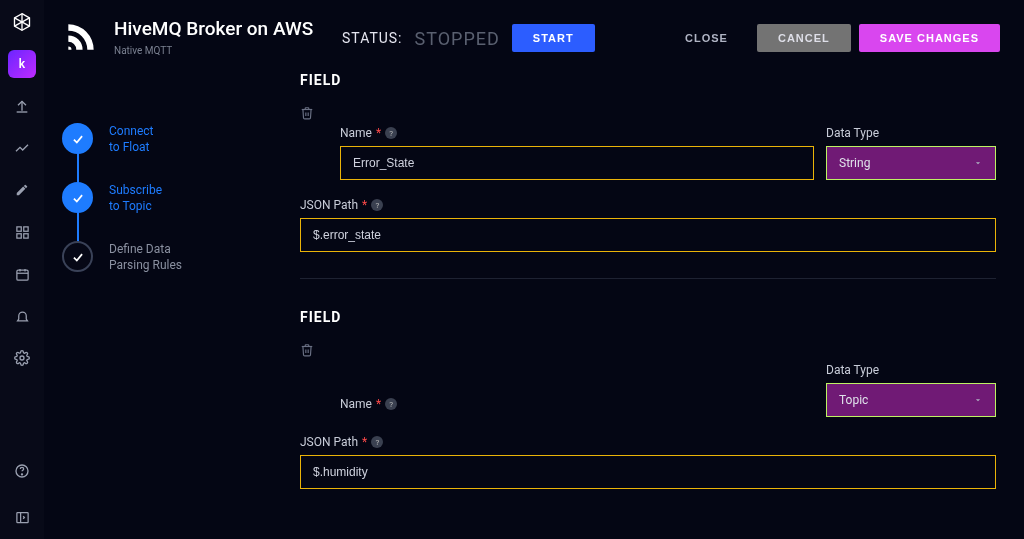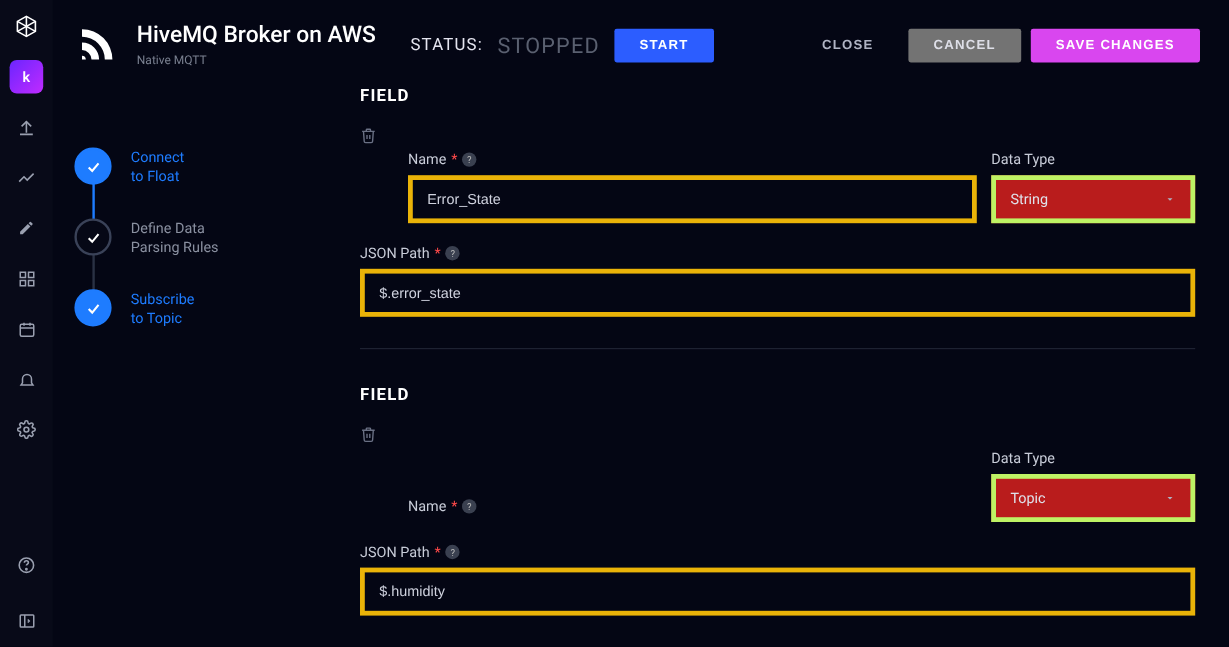--- a/index.html
+++ b/index.html
@@ -109,25 +109,25 @@
   .trash{
     width:14px;height:14px; color:#6a7084; cursor:pointer; margin-bottom:6px; display:block;
   }
   .row{ display:flex; gap:12px; align-items:flex-end;margin-left:40px;}
   .col-name{ flex:1;}
   .col-type{ width:170px;}
   .flabel{ font-size:12px; color:#c8ccd8; margin-bottom:6px; display:flex; align-items:center; gap:4px;}
   .req{ color:#ff4a4a;}
   .help{ width:12px;height:12px;background:#3a4050;border-radius:50%; display:inline-flex;align-items:center;justify-content:center;font-size:8px;color:#bbb;}
   input.textfield{
-    width:100%; background:transparent; border:4px solid #eab308;
+    width:100%; background:transparent; border:1px solid #eab308;
     color:#cfd2de; font-size:12px; padding:9px 12px; outline:none;
   }
   .select{
-    width:100%; background:#b91c1c; border:4px solid #bef264;
+    width:100%; background:#701a75; border:1px solid #bef264;
     color:#dfe1ea; font-size:12px; padding:9px 12px;
     display:flex; justify-content:space-between; align-items:center; cursor:pointer;
   }
   .chev{ width:10px;height:10px;color:#aeb2c2;}
   .jsonpath{ margin-top:18px;}
   .divider{ border:none; border-top:1px solid #1e2232; margin:26px 0 30px 0;}
   .gap-block{ height:12px; }
 </style>
 </head>
 <body>
@@ -235,35 +235,35 @@
 
     <div class="stepper">
       <div class="step done">
         <div class="step-circle">
             <svg class="step-check" viewBox="0 0 24 24" fill="none" stroke="currentColor" stroke-width="3">
               <polyline points="5 13 10 18 19 7"></polyline>
             </svg>
           </div>
         <div class="step-label"><span>Connect</span><br><span>to Float</span></div>
       </div>
+      <div class="step done">
+        <div class="step-circle">
+            <svg class="step-check" viewBox="0 0 24 24" fill="none" stroke="currentColor" stroke-width="3">
+              <polyline points="5 13 10 18 19 7"></polyline>
+            </svg>
+          </div>
+        <div class="step-label"><span>Subscribe</span><br><span>to Topic</span></div>
+      </div>
       <div class="step">
         <div class="step-circle">
             <svg class="step-check" viewBox="0 0 24 24" fill="none" stroke="currentColor" stroke-width="3">
               <polyline points="5 13 10 18 19 7"></polyline>
             </svg>
           </div>
         <div class="step-label"><span>Define Data</span><br><span>Parsing Rules</span></div>
-      </div>
-      <div class="step done">
-        <div class="step-circle">
-            <svg class="step-check" viewBox="0 0 24 24" fill="none" stroke="currentColor" stroke-width="3">
-              <polyline points="5 13 10 18 19 7"></polyline>
-            </svg>
-          </div>
-        <div class="step-label"><span>Subscribe</span><br><span>to Topic</span></div>
       </div>
     </div>
 
     <div class="form">
 
       <div class="section-title">FIELD</div>
       <svg class="trash" viewBox="0 0 24 24" fill="none" stroke="currentColor" stroke-width="2">
           <polyline points="3 6 5 6 21 6"></polyline>
           <path d="M19 6l-1 14a2 2 0 01-2 2H8a2 2 0 01-2-2L5 6"></path>
           <path d="M10 11v6"></path>

